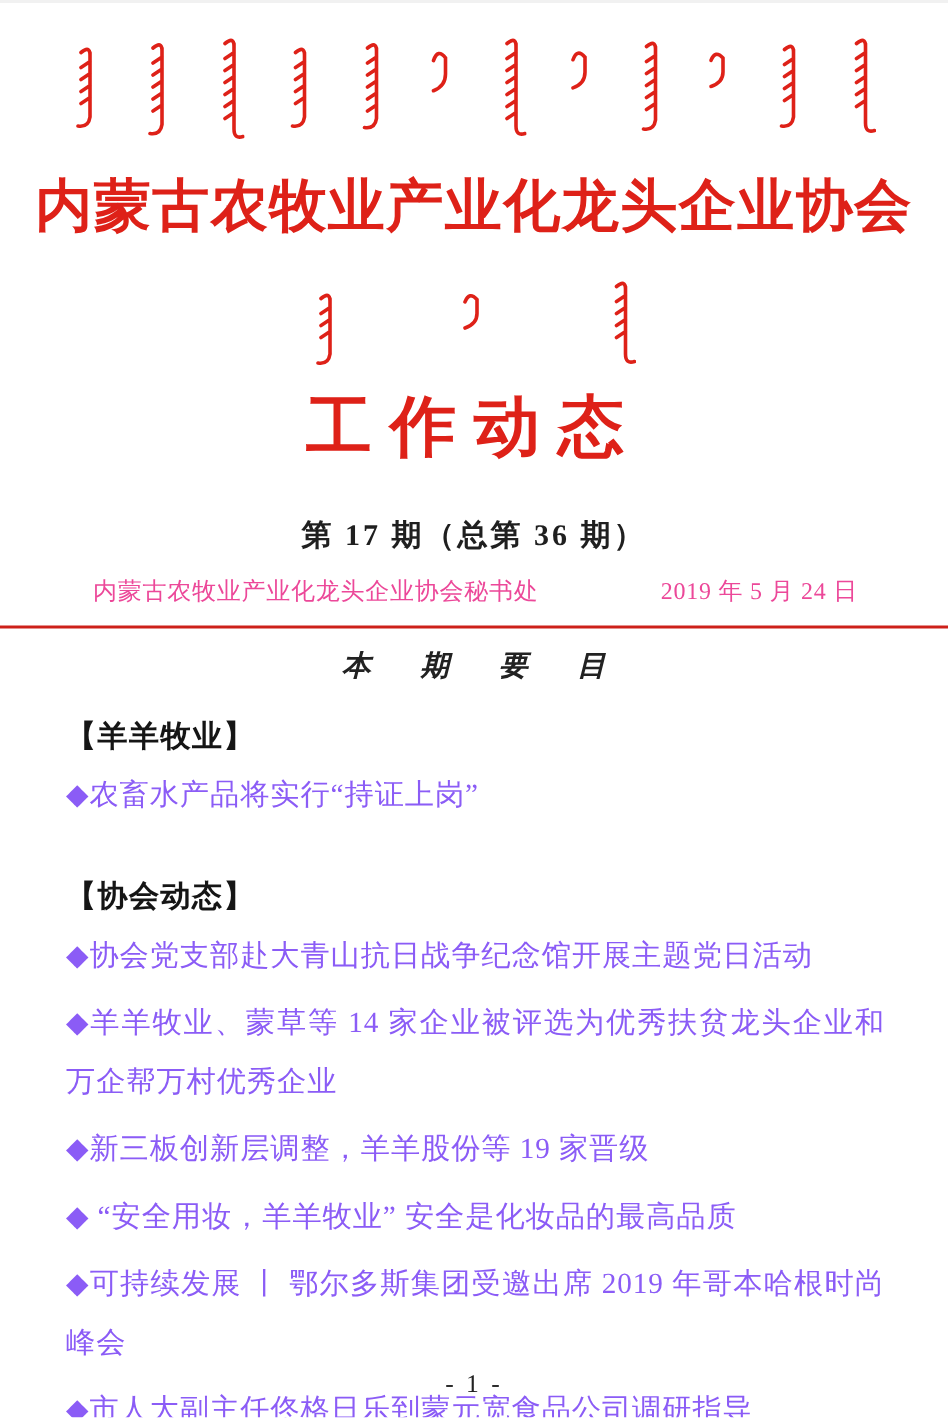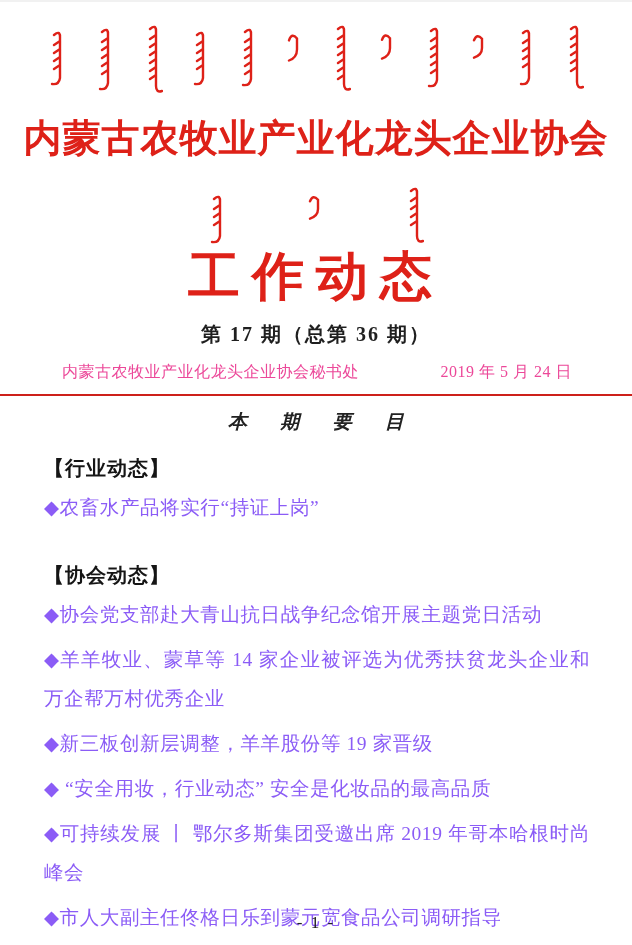--- a/index.html
+++ b/index.html
@@ -12,26 +12,26 @@
   
   .mongol-banner{display:flex;justify-content:space-between;align-items:flex-start;}
   #banner1{width:536px;height:74px;margin:24px auto 0;}
   #banner2{width:216px;height:58px;margin:22px auto 0;}
   .org-title{
     margin:14px 0 0;text-align:center;
     font-size:38px;font-weight:bold;letter-spacing:1px;line-height:52px;
     font-family:"Liberation Serif","DejaVu Serif",serif;
   }
   .bulletin-title{
-    margin:2px 0 0;text-align:center;
-    font-size:52px;font-weight:bold;letter-spacing:12px;line-height:62px;
+    margin:10px 0 0;text-align:center;
+    font-size:44px;font-weight:bold;letter-spacing:12px;line-height:62px;
     font-family:"Liberation Serif","DejaVu Serif",serif;
   }
   .issue-line{
-    margin-top:13px;text-align:center;
+    margin-top:28px;text-align:center;
     font-size:20px;font-weight:bold;letter-spacing:2px;line-height:26px;
   }
   .pub-row{
     margin:14px 60px 0 62px;display:flex;justify-content:space-between;
     font-size:16px;line-height:21px;letter-spacing:0.5px;color:#ec4899;
   }
   .red-rule{margin:12px 0 0;height:2px;border:0;width:632px;}
   
   .toc-heading{
     margin-top:13px;text-align:center;
@@ -123,28 +123,28 @@
     <span>内蒙古农牧业产业化龙头企业协会秘书处</span>
     <span>2019 年 5 月 24 日</span>
   </div>
 
   <hr class="red-rule" style="background: rgb(205, 32, 26);">
 
   <div class="toc-heading">本 期 要 目</div>
 
   <div id="toc-sections" class="toc-wrap">
       <div class="toc-section">
-        <div class="toc-section-heading">【行业动态】</div>
+        <div class="toc-section-heading">【羊羊牧业】</div>
         <div class="toc-item">◆农畜水产品将实行“持证上岗”</div>
       </div>
       <div class="toc-section">
         <div class="toc-section-heading">【协会动态】</div>
         <div class="toc-item">◆协会党支部赴大青山抗日战争纪念馆开展主题党日活动</div>
         <div class="toc-item">◆羊羊牧业、蒙草等 14 家企业被评选为优秀扶贫龙头企业和万企帮万村优秀企业</div>
         <div class="toc-item">◆新三板创新层调整，羊羊股份等 19 家晋级</div>
-        <div class="toc-item">◆ “安全用妆，行业动态” 安全是化妆品的最高品质</div>
+        <div class="toc-item">◆ “安全用妆，羊羊牧业” 安全是化妆品的最高品质</div>
         <div class="toc-item">◆可持续发展 丨 鄂尔多斯集团受邀出席 2019 年哥本哈根时尚峰会</div>
         <div class="toc-item">◆市人大副主任佟格日乐到蒙元宽食品公司调研指导</div>
       </div>
     </div>
 
   <div class="page-number">- 1 -</div>
 </div>
 
 </body></html>

